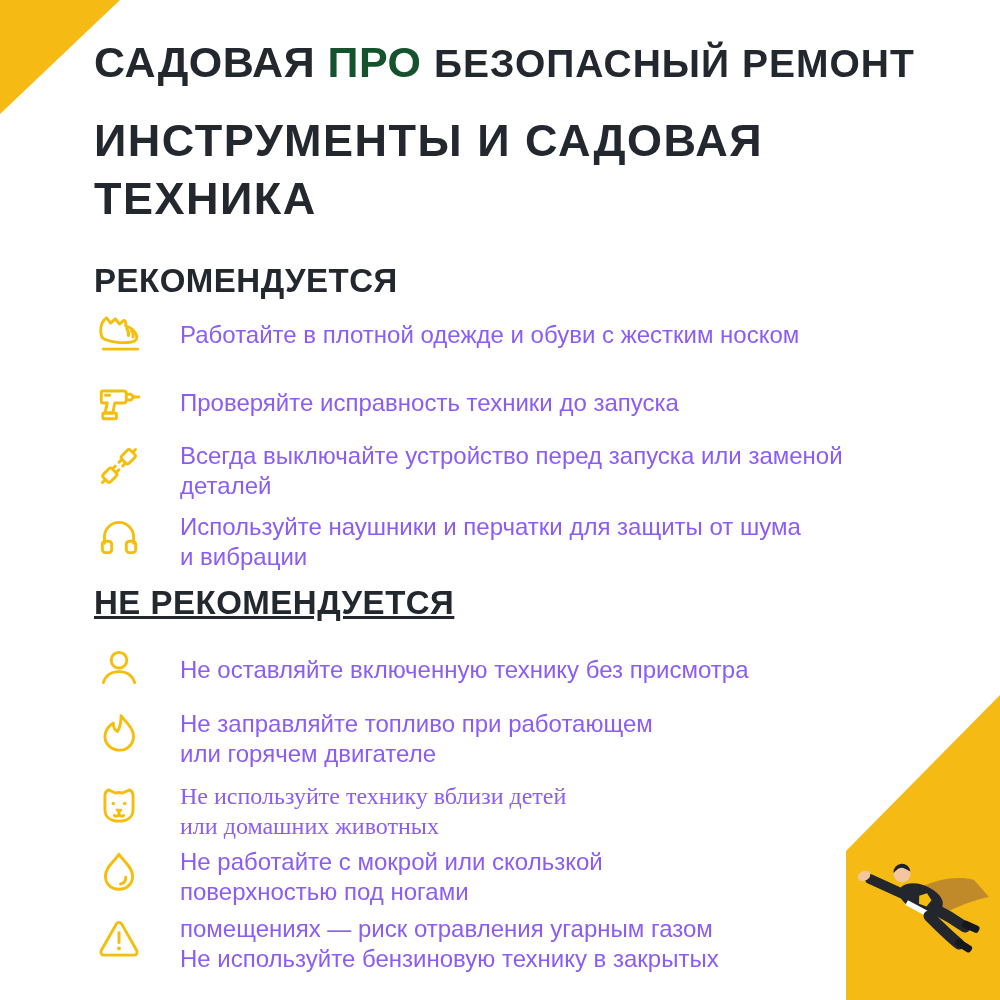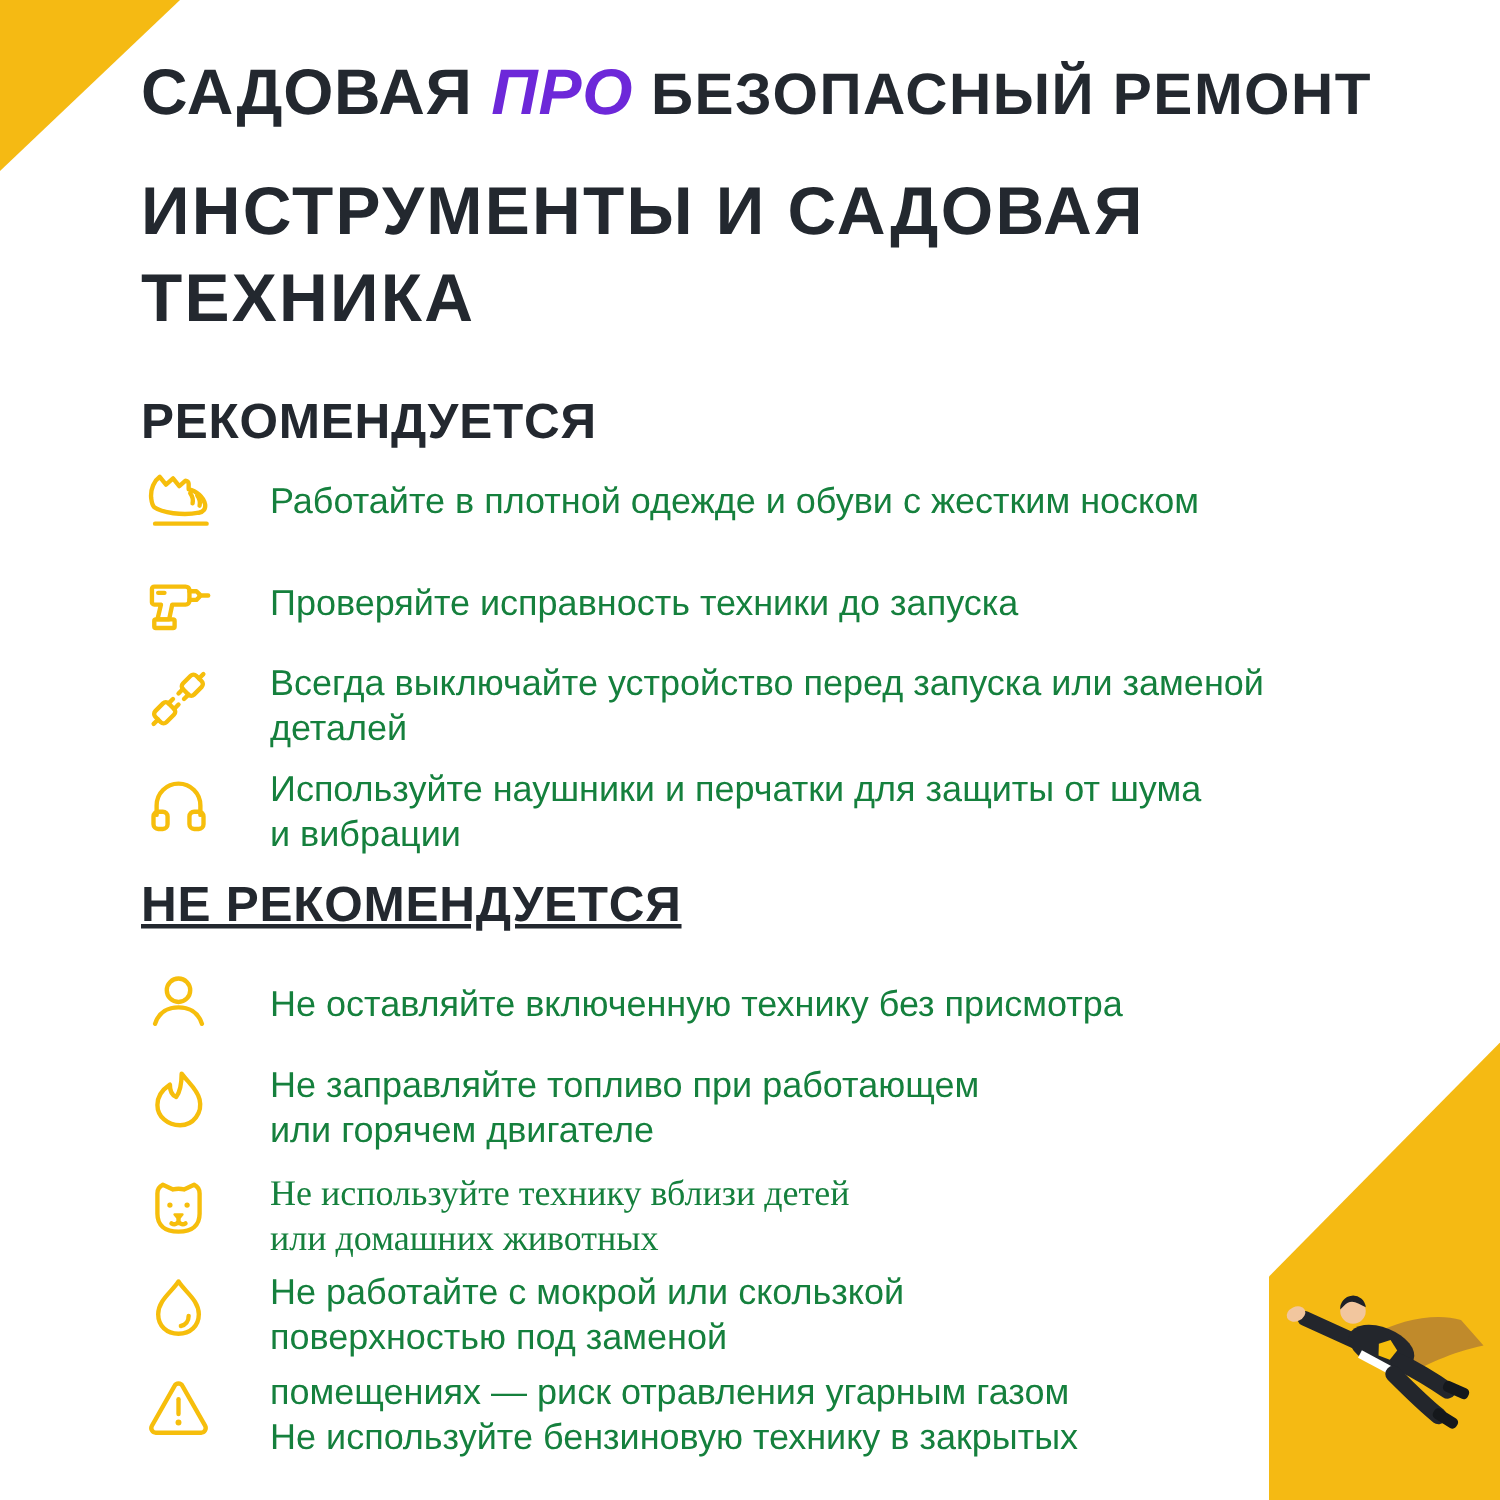--- a/index.html
+++ b/index.html
@@ -8,40 +8,40 @@
     font-family:"Liberation Sans","DejaVu Sans",sans-serif;overflow:hidden;
   }
   .corner{position:absolute;z-index:0;}
   .corner-tl{left:0;top:0;}
   .corner-br{right:0;bottom:0;}
   .mascot{position:absolute;left:845px;top:856px;z-index:1;}
   .logo{
     position:absolute;left:94px;top:38px;z-index:2;
     font-size:43px;font-weight:900;letter-spacing:.5px;color:#23282F;white-space:nowrap;
   }
-  .logo .logo-accent{color:#6d28d9;font-style:italic;}
+  .logo .logo-accent{color:#14532d;}
   .header-title{
     position:absolute;left:434px;top:42px;z-index:2;
     font-size:39px;font-weight:800;letter-spacing:1px;color:#23282F;white-space:nowrap;
   }
   .page-title{
     position:absolute;left:94px;top:112px;z-index:2;margin:0;
     font-size:45px;font-weight:900;letter-spacing:1.5px;line-height:58px;color:#23282F;
   }
   .page-title div{white-space:nowrap;}
   .section-heading{
     position:absolute;left:94px;z-index:2;
     font-size:33px;font-weight:900;letter-spacing:.5px;color:#23282F;white-space:nowrap;
   }
   .heading-rec{top:262px;}
   .heading-norec{top:584px;text-decoration:underline;}
   .item-row{position:absolute;left:94px;width:860px;z-index:2;}
   .item-icon{position:absolute;left:0;top:0;width:50px;height:50px;display:block;}
   .item-icon svg{display:block;}
-  .item-text{position:absolute;left:86px;font-size:24px;line-height:30px;color:#15803d;}
+  .item-text{position:absolute;left:86px;font-size:24px;line-height:30px;color:#8b5cf6;}
   .item-text div{white-space:nowrap;}
 </style>
 </head>
 <body>
 
 <div class="canvas">
 
   <svg class="corner corner-tl" width="120" height="114" viewBox="0 0 120 114">
     <polygon points="0,0 120,0 0,114" fill="#F5BA13"></polygon>
   </svg>
@@ -183,21 +183,21 @@
 
     <div class="item-row" style="top: 847px;">
       <span class="item-icon">
           <svg width="50" height="50" viewBox="0 0 48 48" fill="none" stroke="#F6BE0C" stroke-width="2.8" stroke-linecap="round" stroke-linejoin="round">
             <path d="M24 7 C28 13.5 37 19 37 28 C37 35.5 31.5 40.5 24 40.5 C16.5 40.5 11 35.5 11 28 C11 19 20 13.5 24 7 Z"></path>
             <path d="M30.5 29 C30.5 32.5 28.5 35 25.5 35.5"></path>
           </svg>
         </span>
       <div class="item-text" style="top: 0px;">
           <div>Не работайте с мокрой или скользкой</div>
-          <div>поверхностью под заменой</div>
+          <div>поверхностью под ногами</div>
         </div>
     </div>
 
     <div class="item-row" style="top: 914px;">
       <span class="item-icon">
           <svg width="50" height="50" viewBox="0 0 48 48" fill="none" stroke="#F6BE0C" stroke-width="2.8" stroke-linecap="round" stroke-linejoin="round">
             <path d="M21.5 9.5 C22.5 7.5 25.5 7.5 26.5 9.5 L41 35 C42.2 37.2 40.6 39.5 38.5 39.5 H9.5 C7.4 39.5 5.8 37.2 7 35 Z"></path>
             <line x1="24" y1="18" x2="24" y2="27.5"></line>
             <circle cx="24" cy="33" r="1.9" fill="#F6BE0C" stroke="none"></circle>
           </svg>

